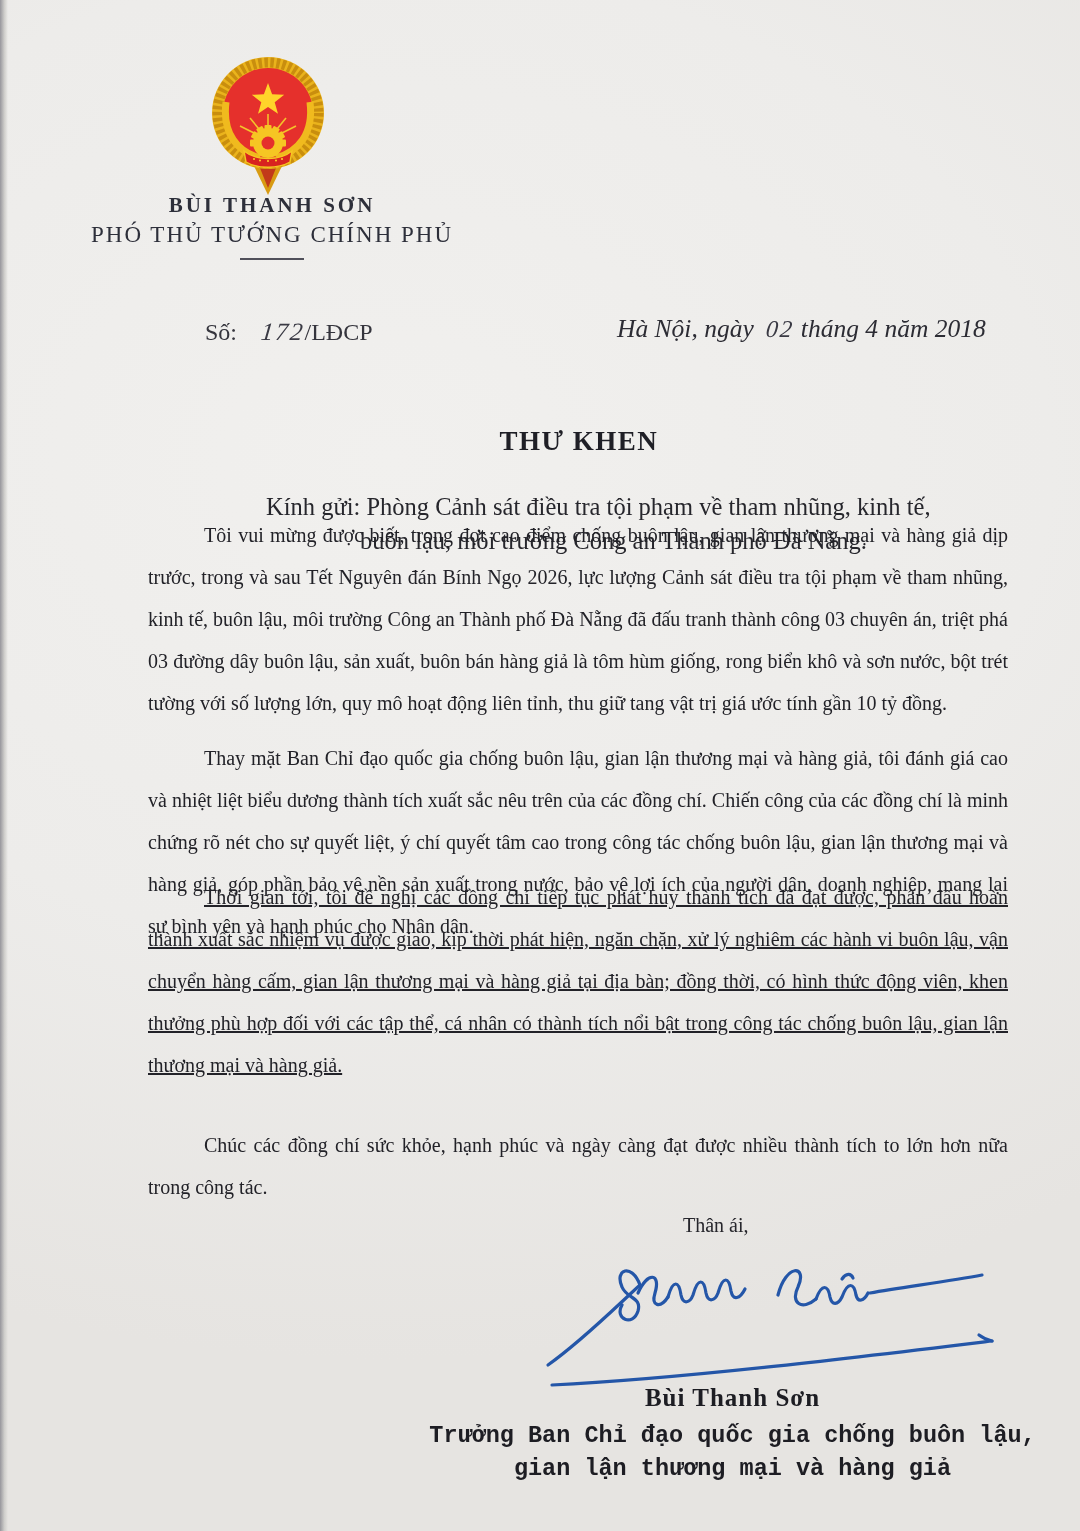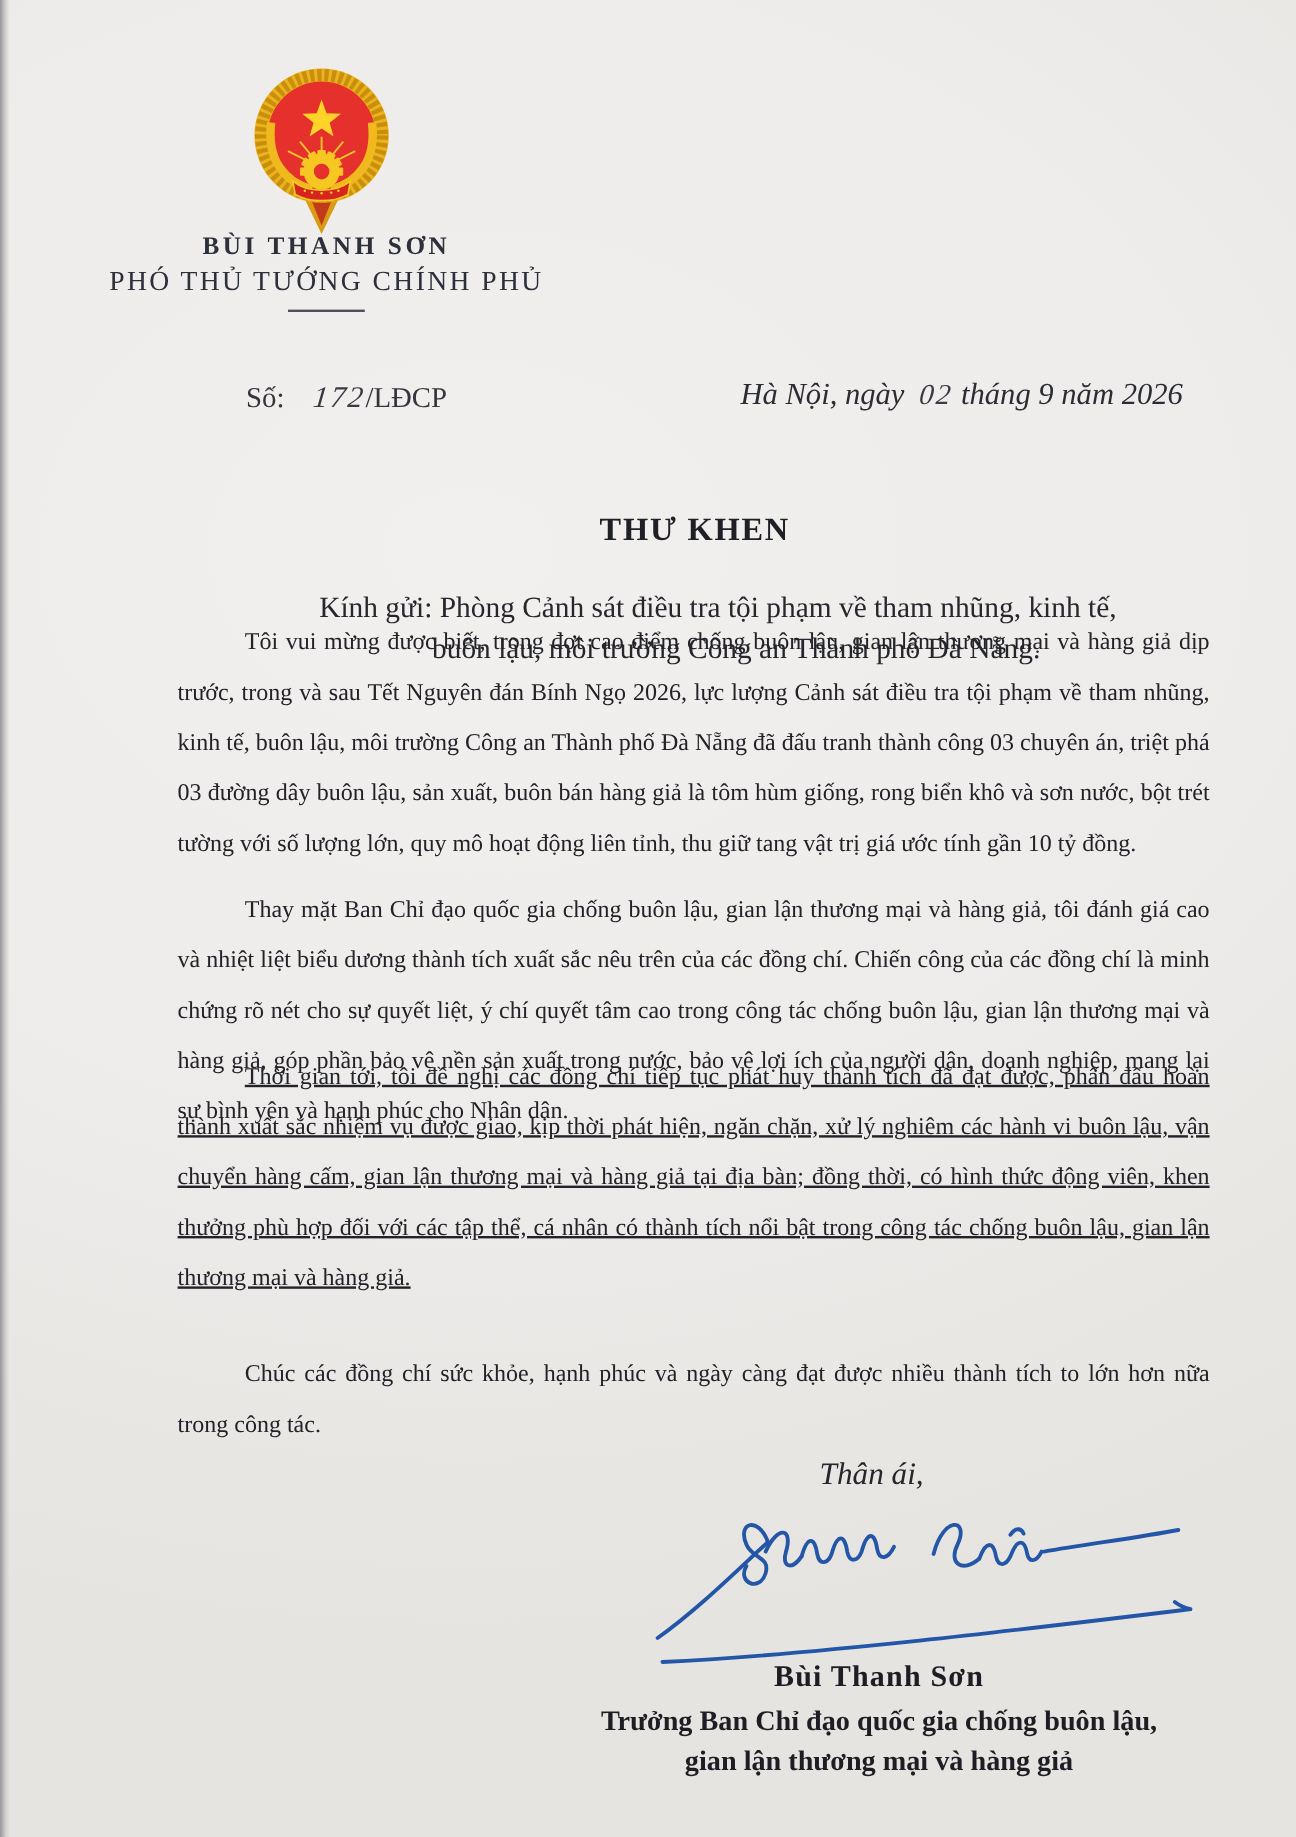--- a/index.html
+++ b/index.html
@@ -40,25 +40,25 @@
   .recipient .r1{padding-left:118px;margin-top:48px;}
   .recipient .r2{padding-left:212px;}
   
   .para{position:absolute;left:148px;width:860px;font-size:20px;line-height:42px;
     text-align:justify;text-indent:56px;color:#222228;}
   .p1{top:514px;}
   .p2{top:737px;}
   .p3{top:876px;text-decoration:underline;}
   .p4{top:1124px;font-family:Liberation Serif, serif;}
   
-  .closing{position:absolute;left:683px;top:1214px;font-style:italic;font-size:26px;color:#26262c;}
+  .closing{position:absolute;left:683px;top:1214px;font-size:20px;color:#26262c;}
   .signature-svg{position:absolute;left:540px;top:1253px;width:480px;height:140px;}
   .sig-block{position:absolute;left:425px;top:1384px;width:615px;text-align:center;color:#1d1d23;}
   .sig-name{font-size:25px;font-weight:bold;letter-spacing:1px;}
-  .sig-title{font-size:23.5px;font-weight:bold;margin-top:7px;line-height:33px;}
+  .sig-title{font-size:23.5px;font-weight:bold;margin-top:7px;line-height:33px;font-family:Liberation Mono, monospace;}
 </style>
 </head>
 <body>
 
 <div class="page">
   <div class="edge-left"></div>
 
   <svg class="emblem" viewBox="0 0 140 150">
     <path d="M56,116 L70,145 L84,116 Z" fill="#d89b12"></path>
     <path d="M62,118 L70,138 L78,118 Z" fill="#c23a1a"></path>
@@ -111,21 +111,21 @@
   </svg>
 
   <div class="letterhead">
     <div class="lh1">BÙI THANH SƠN</div>
     <div class="lh2">PHÓ THỦ TƯỚNG CHÍNH PHỦ</div>
     <div class="lh-divider"></div>
   </div>
 
   <div class="so-line"><span>Số:</span><span class="so-gap"></span><span class="hand">172</span><span>/LĐCP</span></div>
 
-  <div class="dateline"><span>Hà Nội, ngày</span>&nbsp;&nbsp;<span class="hand">02</span>&nbsp;<span>tháng 9 năm 2026</span></div>
+  <div class="dateline"><span>Hà Nội, ngày</span>&nbsp;&nbsp;<span class="hand">02</span>&nbsp;<span>tháng 4 năm 2018</span></div>
 
   <div class="doc-title">THƯ KHEN</div>
 
   <div class="recipient">
     <div class="r1"><span>Kính gửi:</span>
       <span>Phòng Cảnh sát điều tra tội phạm về tham nhũng, kinh tế,</span></div>
     <div class="r2">buôn lậu, môi trường Công an Thành phố Đà Nẵng.</div>
   </div>
 
   <div class="para p1">Tôi vui mừng được biết, trong đợt cao điểm chống buôn lậu, gian lận thương mại và hàng giả dịp trước, trong và sau Tết Nguyên đán Bính Ngọ 2026, lực lượng Cảnh sát điều tra tội phạm về tham nhũng, kinh tế, buôn lậu, môi trường Công an Thành phố Đà Nẵng đã đấu tranh thành công 03 chuyên án, triệt phá 03 đường dây buôn lậu, sản xuất, buôn bán hàng giả là tôm hùm giống, rong biển khô và sơn nước, bột trét tường với số lượng lớn, quy mô hoạt động liên tỉnh, thu giữ tang vật trị giá ước tính gần 10 tỷ đồng.</div>

